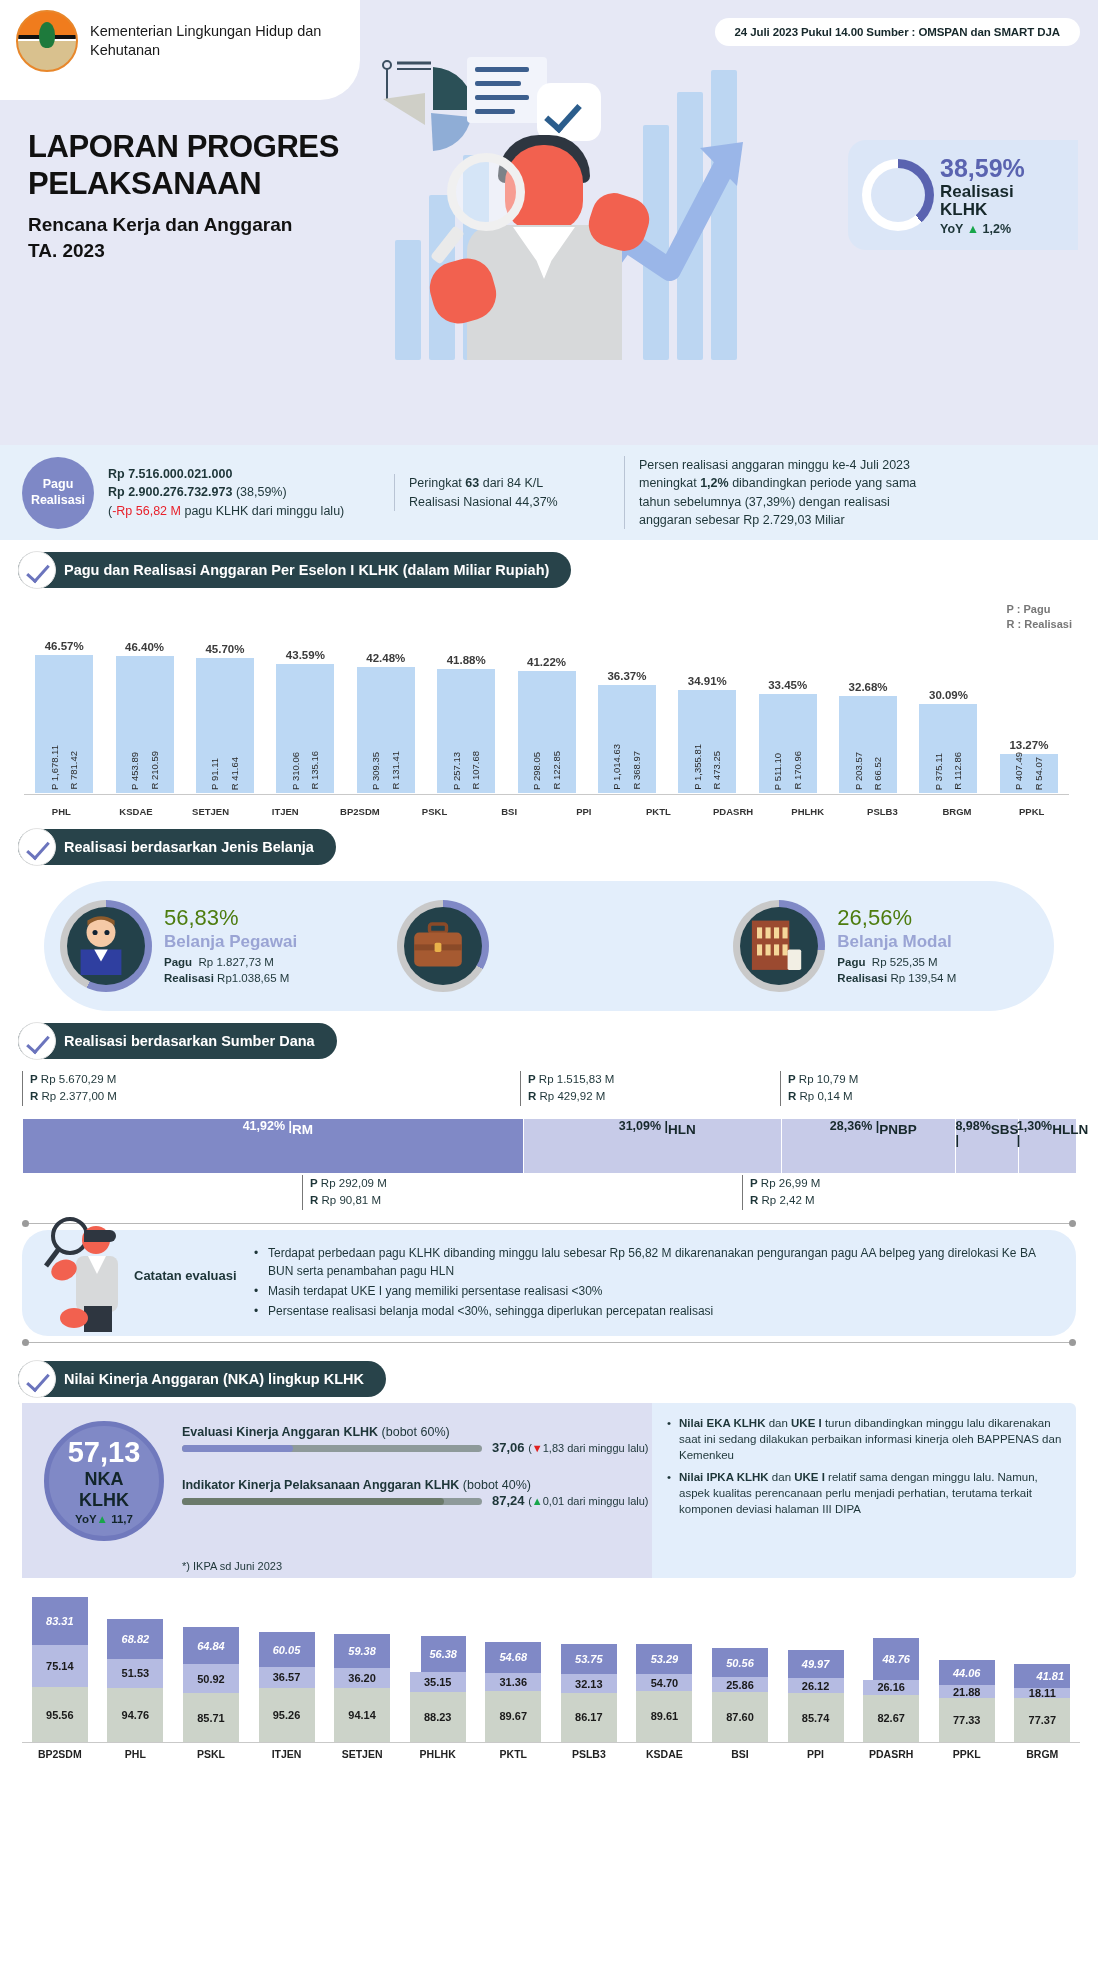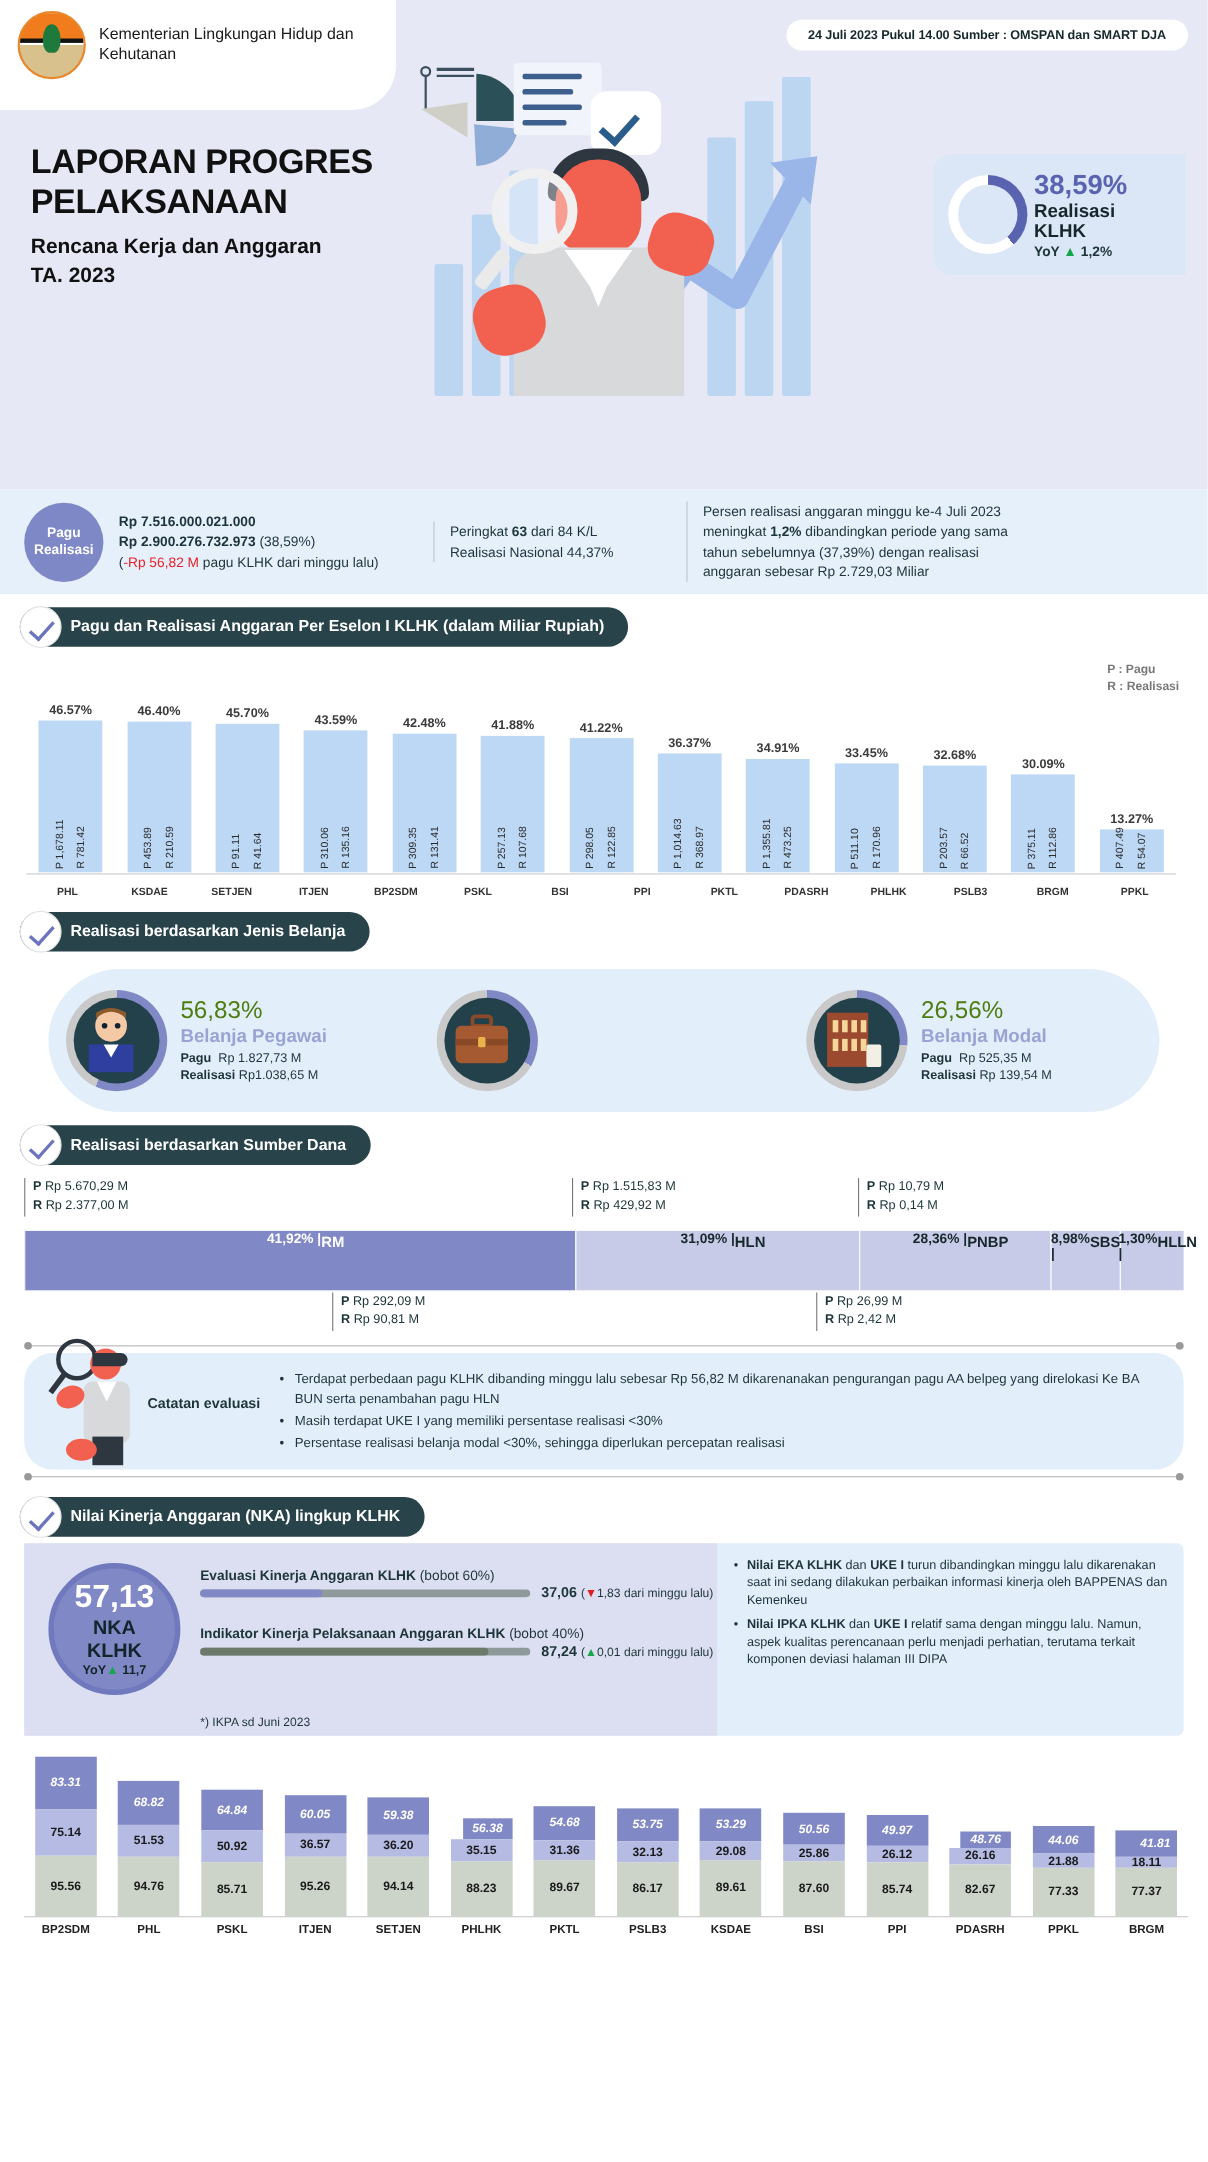--- a/index.html
+++ b/index.html
@@ -622,21 +622,21 @@
       </div>
       <div class="c2-col">
         <div class="c2-stack">
           <div class="c2-seg c2-eka" style="height: 33.8967px;">59.38</div>
           <div class="c2-seg c2-nka" style="height: 20.6645px;">36.20</div>
           <div class="c2-seg c2-ikpa" style="height: 53.7392px;">94.14</div>
         </div>
       </div>
       <div class="c2-col">
         <div class="c2-stack">
-          <div class="c2-seg c2-eka" style="height: 19px; margin-left: 11px;">56.38</div>
+          <div class="c2-seg c2-eka" style="height: 36px; margin-left: 11px;">56.38</div>
           <div class="c2-seg c2-nka" style="height: 20.0652px;">35.15</div>
           <div class="c2-seg c2-ikpa" style="height: 50.3655px;">88.23</div>
         </div>
       </div>
       <div class="c2-col">
         <div class="c2-stack">
           <div class="c2-seg c2-eka" style="height: 31.2137px;">54.68</div>
           <div class="c2-seg c2-nka" style="height: 17.9017px;">31.36</div>
           <div class="c2-seg c2-ikpa" style="height: 51.1876px;">89.67</div>
         </div>
@@ -644,41 +644,41 @@
       <div class="c2-col">
         <div class="c2-stack">
           <div class="c2-seg c2-eka" style="height: 30.6828px;">53.75</div>
           <div class="c2-seg c2-nka" style="height: 18.3412px;">32.13</div>
           <div class="c2-seg c2-ikpa" style="height: 49.1896px;">86.17</div>
         </div>
       </div>
       <div class="c2-col">
         <div class="c2-stack">
           <div class="c2-seg c2-eka" style="height: 30.4203px;">53.29</div>
-          <div class="c2-seg c2-nka" style="height: 16.6001px;">29.08</div>
+          <div class="c2-seg c2-nka" style="height: 16.6001px;">54.70</div>
           <div class="c2-seg c2-ikpa" style="height: 51.1533px;">89.61</div>
         </div>
       </div>
       <div class="c2-col">
         <div class="c2-stack">
           <div class="c2-seg c2-eka" style="height: 28.8619px;">50.56</div>
           <div class="c2-seg c2-nka" style="height: 14.762px;">25.86</div>
           <div class="c2-seg c2-ikpa" style="height: 50.0059px;">87.60</div>
         </div>
       </div>
       <div class="c2-col">
         <div class="c2-stack">
           <div class="c2-seg c2-eka" style="height: 28.5251px;">49.97</div>
           <div class="c2-seg c2-nka" style="height: 14.9104px;">26.12</div>
           <div class="c2-seg c2-ikpa" style="height: 48.9441px;">85.74</div>
         </div>
       </div>
       <div class="c2-col">
         <div class="c2-stack">
-          <div class="c2-seg c2-eka" style="height: 15px; margin-left: 10px;">48.76</div>
+          <div class="c2-seg c2-eka" style="height: 42px; margin-left: 10px;">48.76</div>
           <div class="c2-seg c2-nka" style="height: 14.9333px;">26.16</div>
           <div class="c2-seg c2-ikpa" style="height: 47.1916px;">82.67</div>
         </div>
       </div>
       <div class="c2-col">
         <div class="c2-stack">
           <div class="c2-seg c2-eka" style="height: 25.1514px;">44.06</div>
           <div class="c2-seg c2-nka" style="height: 12.4901px;">21.88</div>
           <div class="c2-seg c2-ikpa" style="height: 44.1433px;">77.33</div>
         </div>

